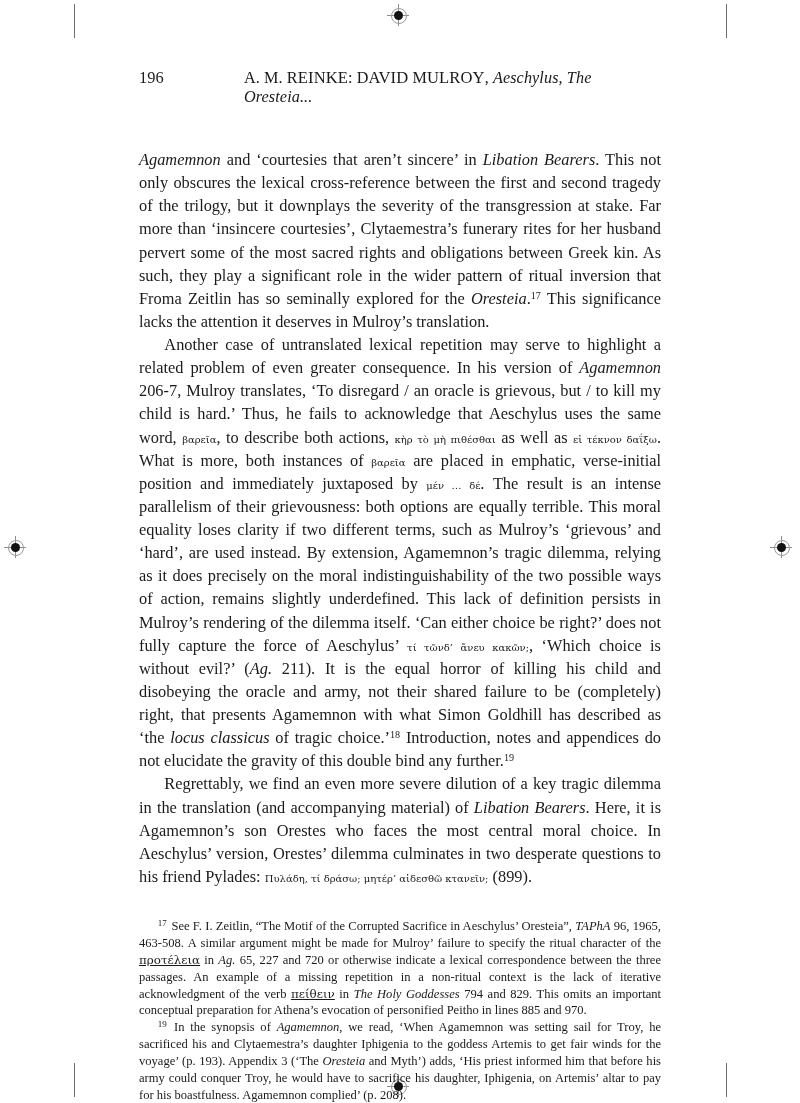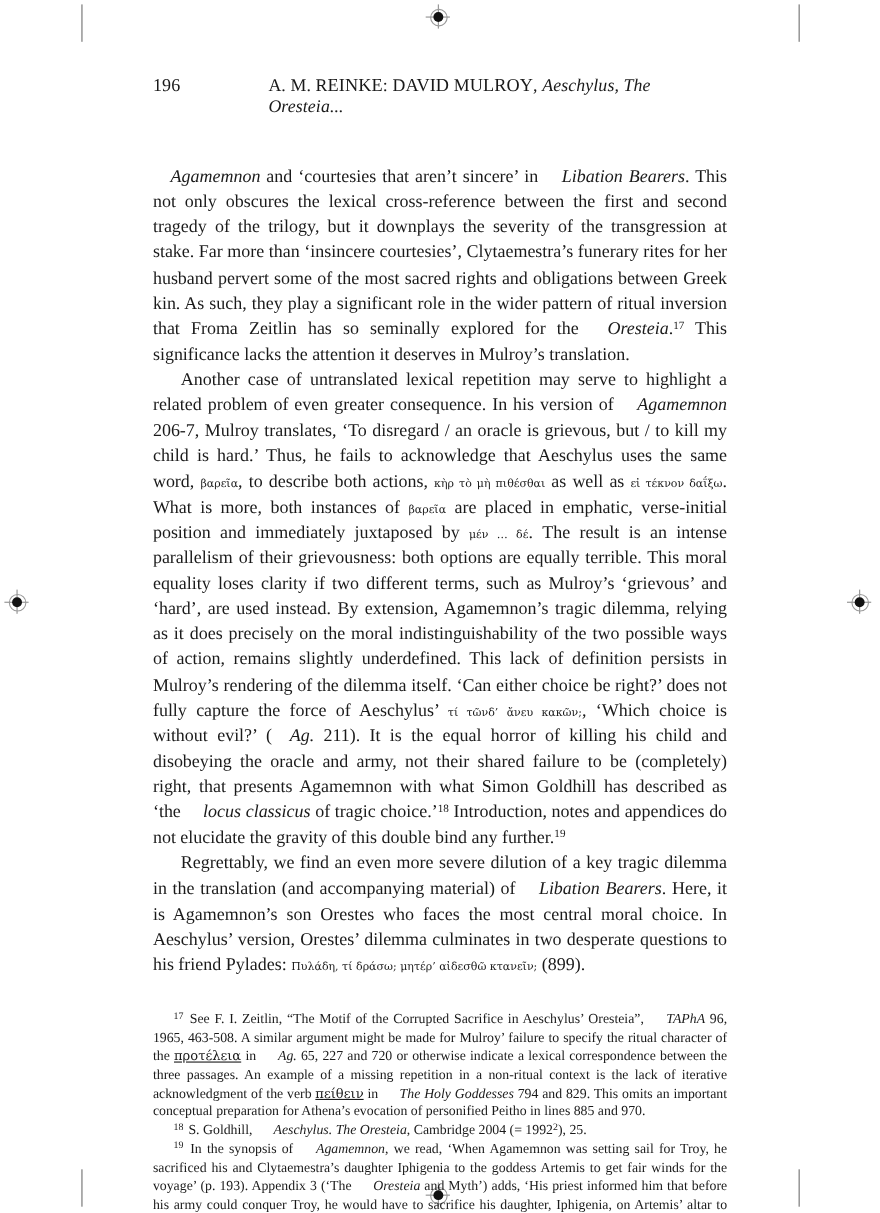--- a/index.html
+++ b/index.html
@@ -100,21 +100,21 @@
     line-height: 1.415;
     text-align: justify;
     text-justify: inter-word;
     hyphens: manual;
   }
   .body-text p {
     margin: 0;
     text-indent: 1.55em;
   }
   .body-text p.first { text-indent: 0; }
-  i, .it { font-style: italic; margin-left: 16px; }
+  i, .it { font-style: italic; }
   .gk {
     font-family: "DejaVu Serif", "Liberation Serif", serif;
     font-size: 10px;
   }
   sup.fn {
     font-size: 0.62em;
     vertical-align: 0.52em;
     line-height: 0;
   }
 
@@ -192,19 +192,18 @@
     <p><span>Another case of untranslated lexical repetition may serve to highlight a related problem of even greater consequence. In his version of </span><i>Agamemnon</i><span> 206-7, Mulroy translates, ‘To disregard / an oracle is grievous, but / to kill my child is hard.’ Thus, he fails to acknowledge that Aeschylus uses the same word, </span><span class="gk">βαρεῖα</span><span>, to describe both actions, </span><span class="gk">κὴρ τὸ μὴ πιθέσθαι</span><span> as well as </span><span class="gk">εἰ τέκνον δαΐξω</span><span>. What is more, both instances of </span><span class="gk">βαρεῖα</span><span> are placed in emphatic, verse-initial position and immediately juxtaposed by </span><span class="gk">μέν … δέ</span><span>. The result is an intense parallelism of their grievousness: both options are equally terrible. This moral equality loses clarity if two different terms, such as Mulroy’s ‘grievous’ and ‘hard’, are used instead. By extension, Agamemnon’s tragic dilemma, relying as it does precisely on the moral indistinguishability of the two possible ways of action, remains slightly underdefined. This lack of definition persists in Mulroy’s rendering of the dilemma itself. ‘Can either choice be right?’ does not fully capture the force of Aeschylus’ </span><span class="gk">τί τῶνδ’ ἄνευ κακῶν;</span><span>, ‘Which choice is without evil?’ (</span><i>Ag.</i><span> 211). It is the equal horror of killing his child and disobeying the oracle and army, not their shared failure to be (completely) right, that presents Agamemnon with what Simon Goldhill has described as ‘the </span><i>locus classicus</i><span> of tragic choice.’</span><sup class="fn">18</sup><span> Introduction, notes and appendices do not elucidate the gravity of this double bind any further.</span><sup class="fn">19</sup></p>
 
     <p><span>Regrettably, we find an even more severe dilution of a key tragic dilemma in the translation (and accompanying material) of </span><i>Libation Bearers</i><span>. Here, it is Agamemnon’s son Orestes who faces the most central moral choice. In Aeschylus’ version, Orestes’ dilemma culminates in two desperate questions to his friend Pylades: </span><span class="gk">Πυλάδη, τί δράσω; μητέρ’ αἰδεσθῶ κτανεῖν;</span><span> (899).</span></p>
 
   </div>
 
   <div class="footnotes">
 
     <p><sup class="fnum">17</sup><span> See F. I. Zeitlin, “The Motif of the Corrupted Sacrifice in Aeschylus’ Oresteia”, </span><i>TAPhA</i><span> 96, 1965, 463-508. A similar argument might be made for Mulroy’ failure to specify the ritual character of the </span><span class="gk">προτέλεια</span><span> in </span><i>Ag.</i><span> 65, 227 and 720 or otherwise indicate a lexical correspondence between the three passages. An example of a missing repetition in a non-ritual context is the lack of iterative acknowledgment of the verb </span><span class="gk">πείθειν</span><span> in </span><i>The Holy Goddesses</i><span> 794 and 829. This omits an important conceptual preparation for Athena’s evocation of personified Peitho in lines 885 and 970.</span></p>
 
-    <p><sup class="fnum">18</sup><span> S. Goldhill, </span><i>Aeschylus. The Oresteia</i><span>, Cambridge 2004 (= 1992</span><sup class="exp">2</sup><span>), 25.</span></p>
 
     <p><sup class="fnum">19</sup><span> In the synopsis of </span><i>Agamemnon</i><span>, we read, ‘When Agamemnon was setting sail for Troy, he sacrificed his and Clytaemestra’s daughter Iphigenia to the goddess Artemis to get fair winds for the voyage’ (p. 193). Appendix 3 (‘The </span><i>Oresteia</i><span> and Myth’) adds, ‘His priest informed him that before his army could conquer Troy, he would have to sacrifice his daughter, Iphigenia, on Artemis’ altar to pay for his boastfulness. Agamemnon complied’ (p. 208).</span></p>
 
   </div>
 
 </div>
 
 </body></html>

